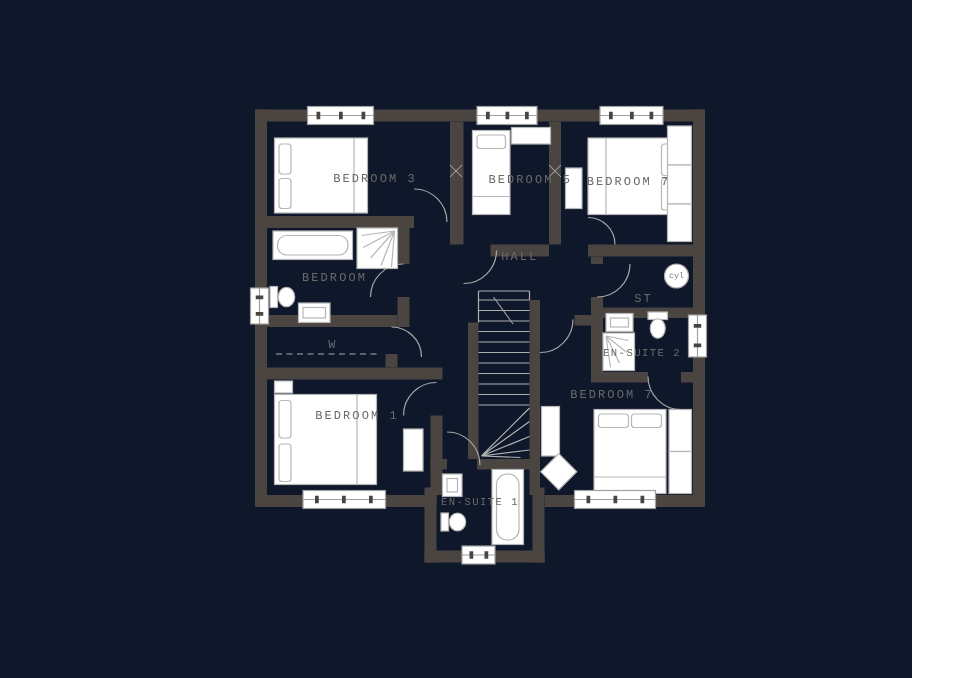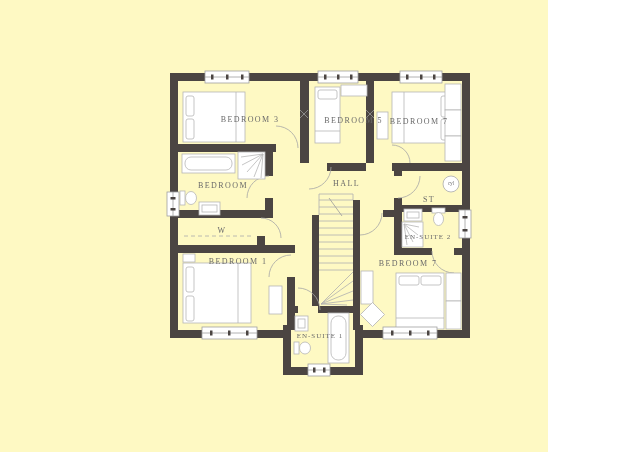--- a/index.html
+++ b/index.html
@@ -1,17 +1,17 @@
 <!DOCTYPE html>
 <html><head>
 <meta charset="utf-8">
 <style>
   html,body{margin:0;padding:0;background:#ffffff;}
-  .canvas{position:relative;width:548px;height:452px;background:#fef9c3;overflow:hidden;
-          font-family:Liberation Serif, serif;}
+  .canvas{position:relative;width:608px;height:452px;background:#0f172a;overflow:hidden;
+          font-family:Liberation Mono, monospace;}
   .plan-svg{position:absolute;left:0;top:0;}
   .lbl{position:absolute;transform:translate(-50%,-50%);font-size:8px;letter-spacing:1.4px;
        color:#6a6a6a;white-space:nowrap;line-height:1;}
   .lbl.tiny{font-size:7px;letter-spacing:1px;}
   .lbl.cyl{font-size:5.5px;letter-spacing:0;color:#7a7a7a;}
 </style>
 </head>
 <body>
 
 <div class="canvas">
@@ -249,22 +249,22 @@
       <rect x="462.5" y="216" width="5" height="2.5" fill="#4b4542" stroke="none"></rect>
       <rect x="462.5" y="229" width="5" height="2.5" fill="#4b4542" stroke="none"></rect>
     </g>
   </g>
 </svg>
 
   <div class="lbl" style="left:250px;top:120px;">BEDROOM 3</div>
   <div class="lbl" style="left:337px;top:121px;padding-left:33px;">BEDROOM 5</div>
   <div class="lbl" style="left:419px;top:122px;">BEDROOM 7</div>
   <div class="lbl" style="left:223px;top:186px;">BEDROOM</div>
-  <div class="lbl" style="left:337px;top:184px;padding-left:19px;">HALL</div>
+  <div class="lbl" style="left:337px;top:172px;padding-left:19px;">HALL</div>
   <div class="lbl" style="left:429px;top:200px;">ST</div>
   <div class="lbl" style="left:222px;top:231px;">W</div>
   <div class="lbl tiny" style="left:428px;top:237px;">EN-SUITE 2</div>
-  <div class="lbl" style="left:238px;top:262px;">BEDROOM 1</div>
+  <div class="lbl" style="left:238px;top:278px;">BEDROOM 1</div>
   <div class="lbl" style="left:408px;top:264px;">BEDROOM 7</div>
   <div class="lbl tiny" style="left:320px;top:336px;">EN-SUITE 1</div>
   <div class="lbl cyl" style="left:451px;top:184px;">cyl</div>
 
 </div>
 
 </body></html>

